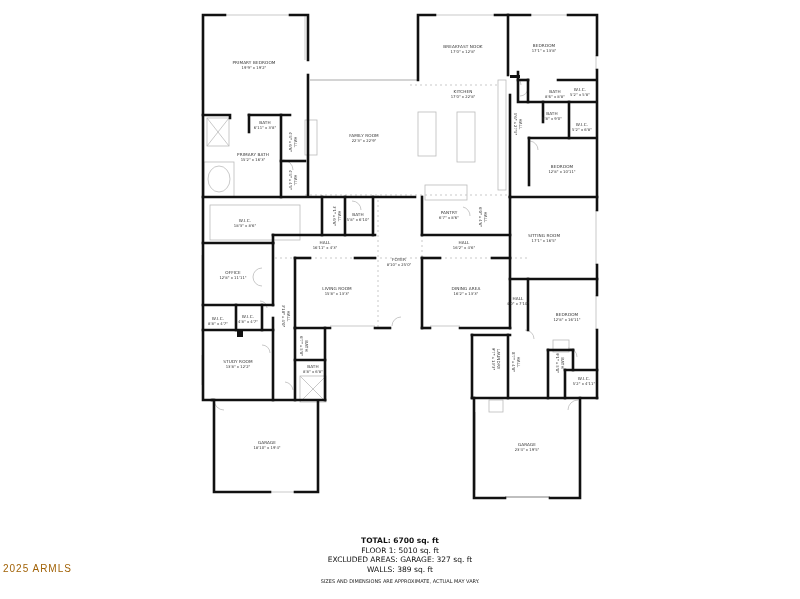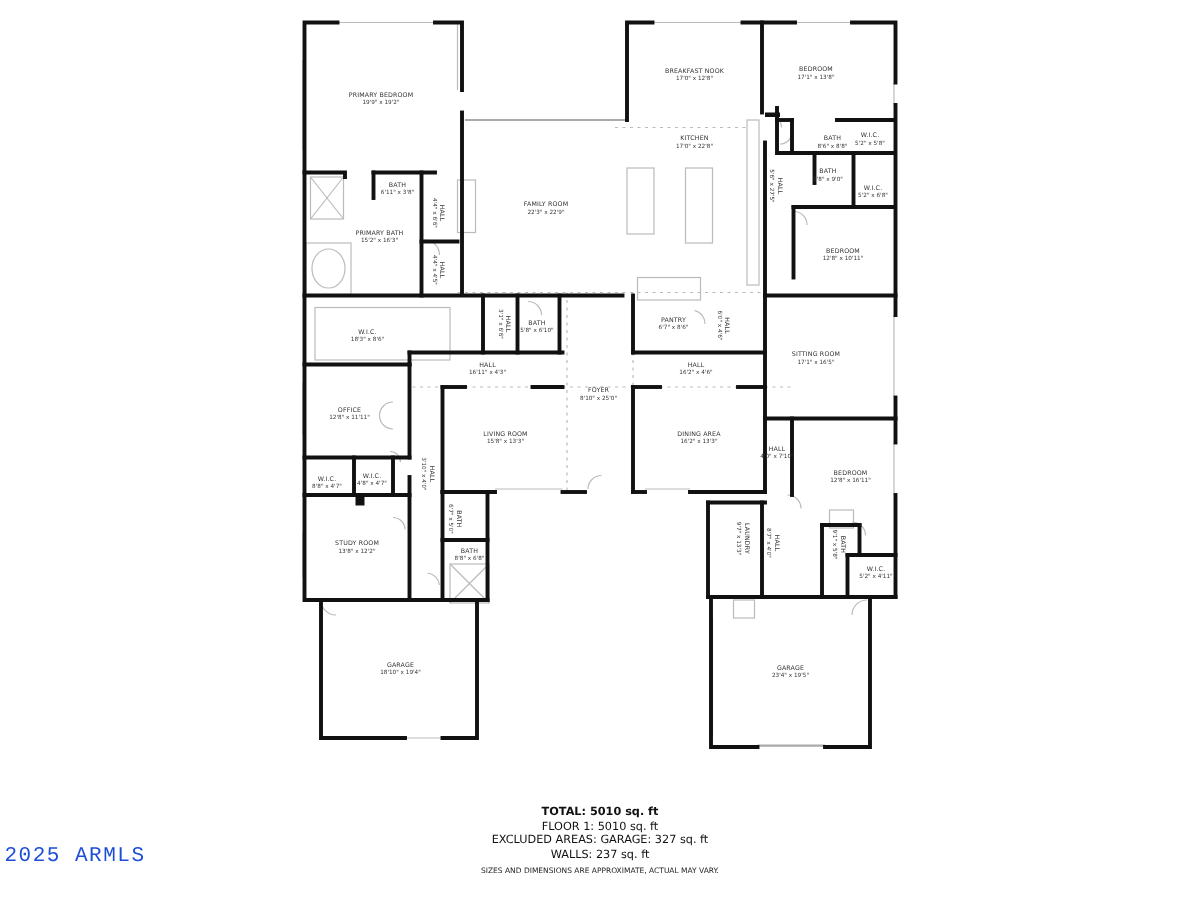--- a/index.html
+++ b/index.html
@@ -6,21 +6,21 @@
   body { width:800px; height:599px; position:relative; overflow:hidden; font-family:"DejaVu Sans", sans-serif; }
   #plan { position:absolute; left:0; top:0; width:800px; height:599px; }
   .lbl { position:absolute; transform:translate(-50%,-50%); text-align:center; color:#333; white-space:nowrap; line-height:1.15; }
   .lbl .n { font-size:4.2px; letter-spacing:0.1px; display:block; }
   .lbl .d { font-size:3.8px; display:block; }
   .lbl.v { transform:translate(-50%,-50%) rotate(90deg); }
   #summary { position:absolute; left:400px; top:536px; transform:translateX(-50%); text-align:center; color:#111; font-family:"DejaVu Sans", sans-serif; }
   #summary .total { font-size:7.5px; font-weight:bold; line-height:9.5px; }
   #summary .line { font-size:7.5px; line-height:9.5px; }
   #summary .disc { font-size:5px; margin-top:4px; color:#222; }
-  #watermark { position:absolute; left:3px; top:563px; font-size:14px; color:#1d4ed8; letter-spacing:1px; font-family:Liberation Mono, monospace; }
+  #watermark { position:absolute; left:3px; top:563px; font-size:10px; color:#a16207; letter-spacing:1px; font-family:Liberation Sans, sans-serif; }
 </style>
 </head>
 <body>
 
 <svg id="plan" width="800" height="599" viewBox="0 0 800 599" xmlns="http://www.w3.org/2000/svg">
   <g stroke="#bbbbbb" stroke-width="0.8" fill="none">
 
     <line x1="225" y1="15" x2="290" y2="15"></line>
     <line x1="310" y1="80" x2="418" y2="80" stroke="#aaa" stroke-width="1.2"></line>
     <line x1="435" y1="15" x2="495" y2="15"></line>
@@ -326,20 +326,20 @@
       <span class="n">GARAGE</span>
       <span class="d">18'10" x 19'4"</span>
     </div>
     <div class="lbl" style="left: 527px; top: 448px;">
       <span class="n">GARAGE</span>
       <span class="d">23'4" x 19'5"</span>
     </div>
   </div>
 
 <div id="summary">
-  <div class="total">TOTAL: 5010 sq. ft</div>
+  <div class="total">TOTAL: 6700 sq. ft</div>
   <div class="line">FLOOR 1: 5010 sq. ft</div>
   <div class="line">EXCLUDED AREAS: GARAGE: 327 sq. ft</div>
-  <div class="line">WALLS: 237 sq. ft</div>
+  <div class="line">WALLS: 389 sq. ft</div>
   <div class="disc">SIZES AND DIMENSIONS ARE APPROXIMATE, ACTUAL MAY VARY.</div>
 </div>
 
 <div id="watermark">2025 ARMLS</div>
 
 </body></html>

